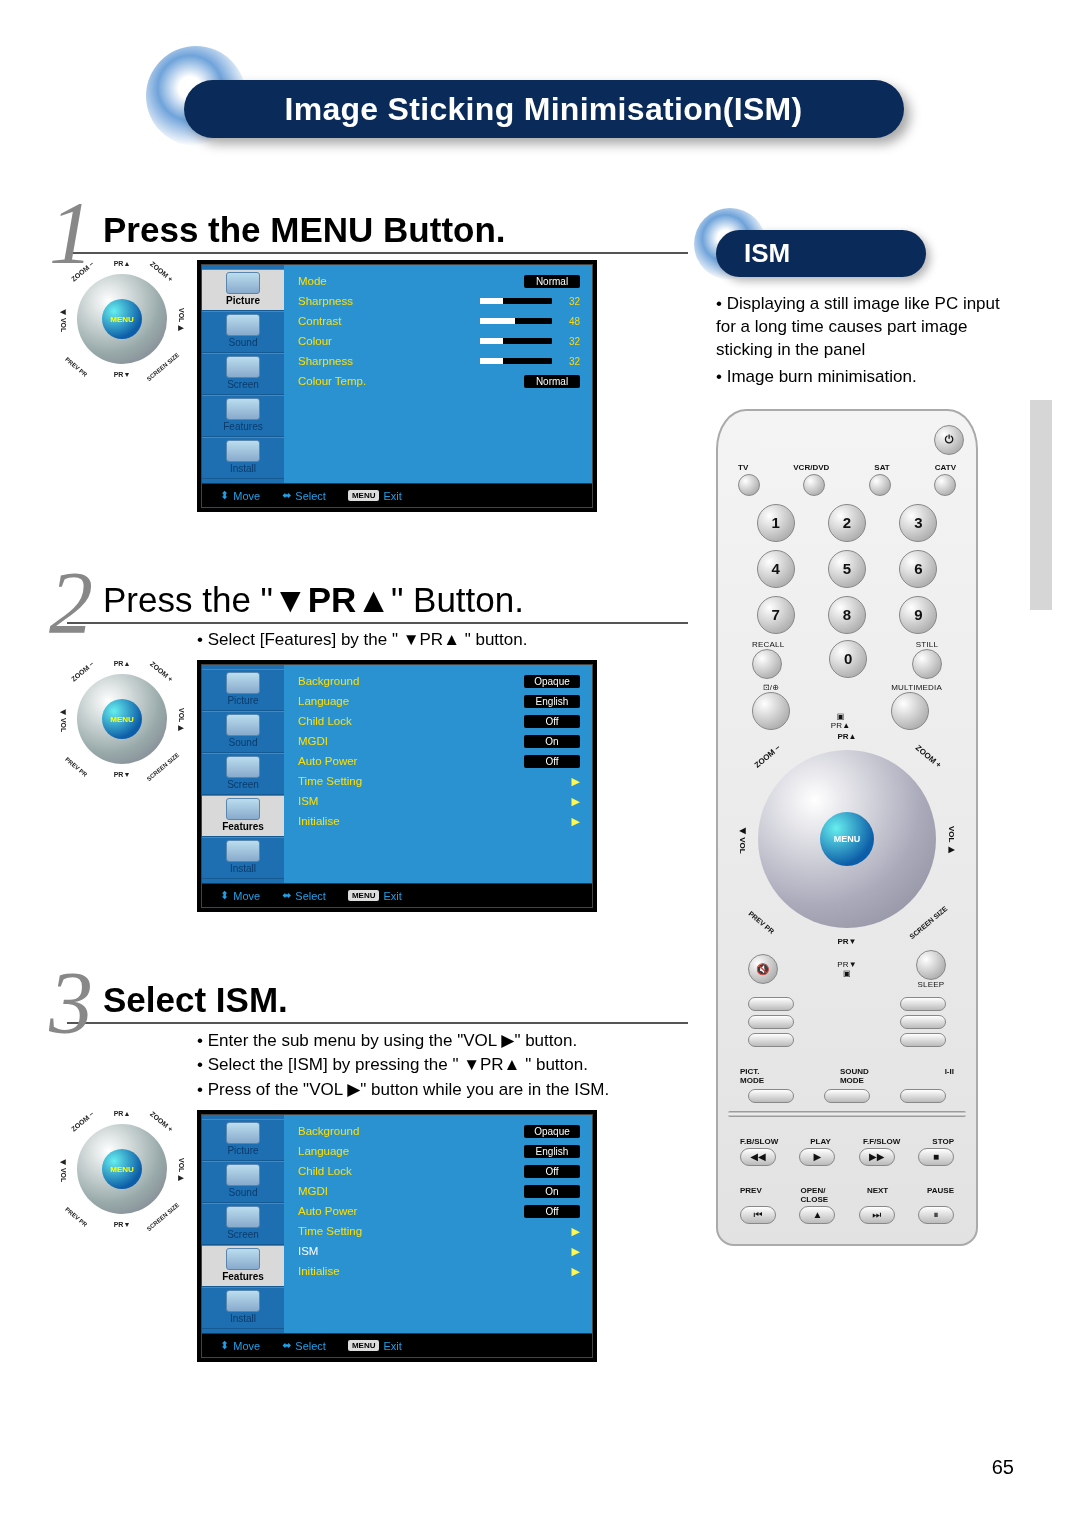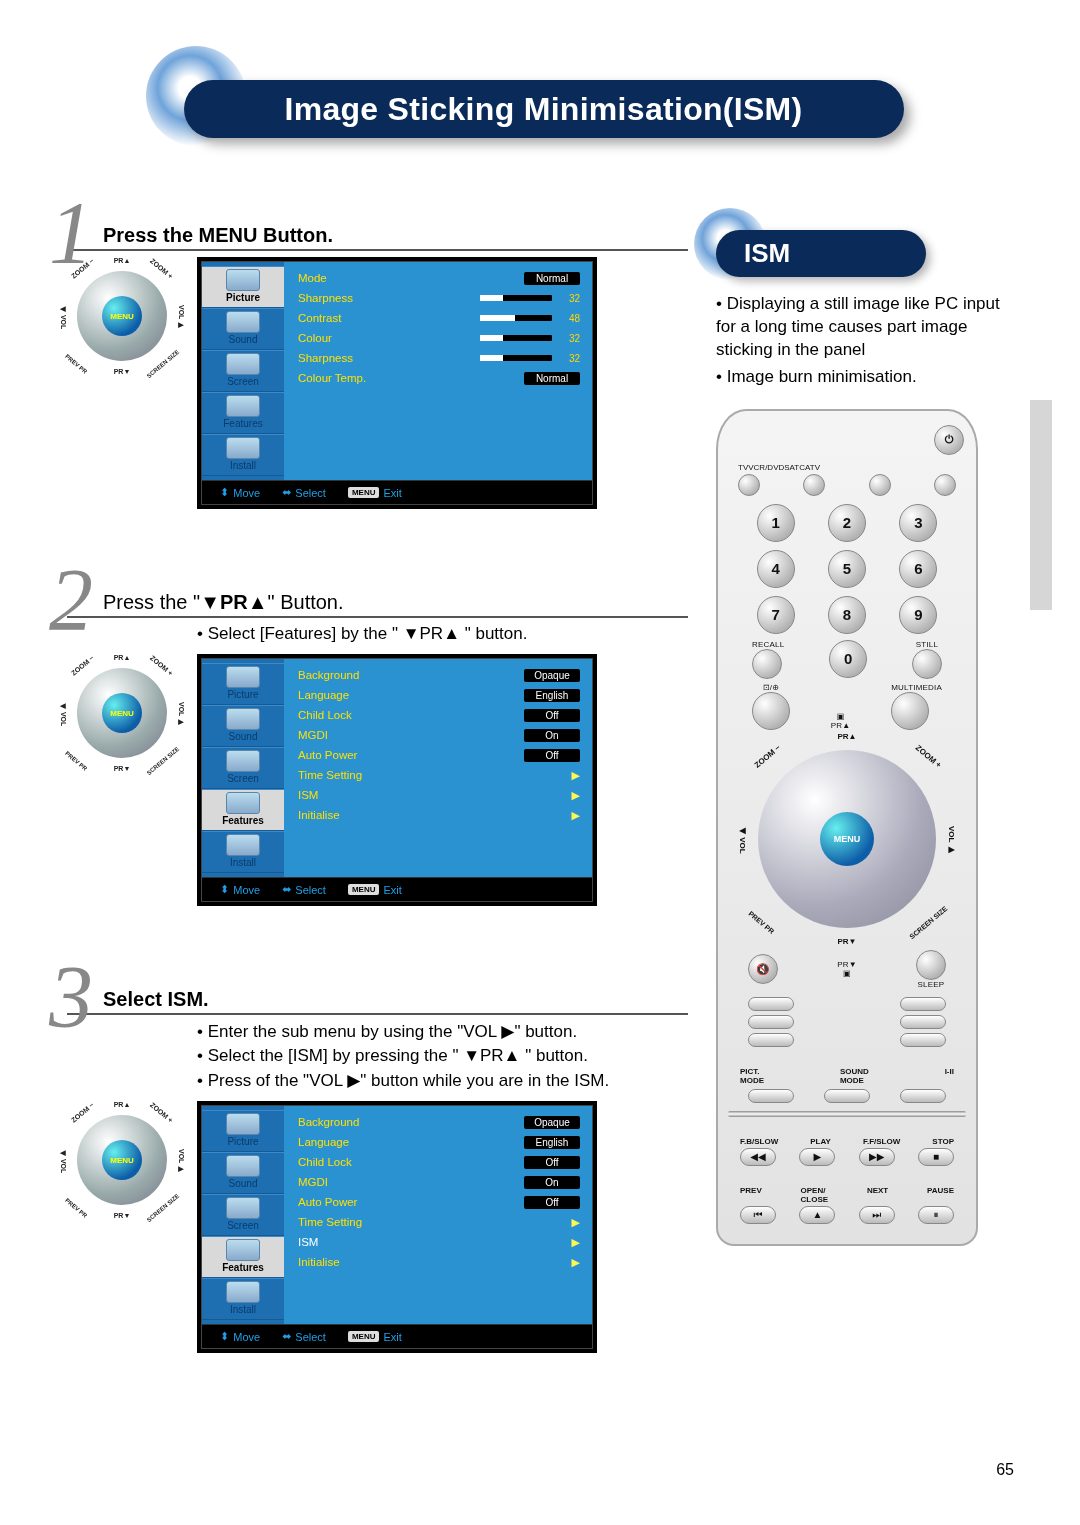--- a/index.html
+++ b/index.html
@@ -67,21 +67,21 @@
     font-family: "Times New Roman", serif;
     font-style: italic;
     font-size: 88px;
     line-height: .7;
     color:#888;
     margin-right: 4px;
     margin-left: -18px;
     position: relative;
     top: 20px;
   }
-  .step-title { font-weight:bold; font-size:20px; font-family: Arial, sans-serif; }
+  .step-title { font-weight:bold; font-size:35px; font-family: Arial, sans-serif; }
   .step-title .light { font-weight: normal; }
   .step-note { font-size:17px; margin:4px 0 10px 130px; }
   .step-note::before { content:"• "; }
   .step-notes { margin-left:130px; font-size:17px; }
   .step-notes li { list-style:none; margin-bottom:4px; }
   .step-notes li::before { content:"• "; }
   
   .dpad {
     width:110px; height:110px;
     position: relative;
@@ -202,21 +202,21 @@
   .rbtn {
     width:38px; height:38px; border-radius:50%;
     background: radial-gradient(circle at 32% 30%, #fff, #bbb 65%, #999);
     border:1px solid #888;
     display:flex; align-items:center; justify-content:center;
     font-size:15px; font-weight:bold;
   }
   .rbtn.sm { width:30px; height:30px; font-size:11px; }
   .rbtn.tiny { width:22px; height:22px; font-size:10px; border-radius:50%; }
   .rlabel { font-size:8px; text-align:center; letter-spacing:.2px; }
-  .mode-labels { display:flex; justify-content:flex-start; padding:0 8px 2px 8px; font-size:8px; font-weight:normal; }
+  .mode-labels { display:flex; justify-content:space-between; padding:0 8px 2px 8px; font-size:8px; font-weight:bold; }
   .numgrid { display:grid; grid-template-columns:repeat(3,1fr); gap:8px 24px; padding:0 22px; margin-bottom:6px; }
   .numgrid .rbtn { margin:0 auto; }
   .below-num { display:flex; justify-content:space-between; align-items:flex-start; padding:0 22px; margin-bottom:4px; }
   .below-num .col { text-align:center; }
   
   .big-dpad { position:relative; width:210px; height:210px; margin:4px auto 6px auto; }
   .big-dpad .ring { position:absolute; inset:16px; border-radius:50%; background:radial-gradient(circle at 32% 28%, #fff, #aab 60%, #889); }
   .big-dpad .center {
     position:absolute; left:78px; top:78px; width:54px; height:54px; border-radius:50%;
     background: radial-gradient(circle at 30% 30%, #6ee, #0d5ea8 70%);
@@ -233,21 +233,21 @@
   .big-dpad .prevpr { bottom:18px; left:4px; transform:rotate(40deg); font-size:7px; }
   .big-dpad .scrsz { bottom:18px; right:0px; transform:rotate(-40deg); font-size:7px; }
   .rowbtns { display:flex; justify-content:space-between; padding:0 18px; margin:4px 0; }
   .pillbtn { width:46px; height:14px; border-radius:8px; background:linear-gradient(#fff,#bbb); border:1px solid #888; }
   .legendrow { display:flex; justify-content:space-between; padding:0 10px; font-size:8px; font-weight:bold; margin-top:20px; }
   .transport { display:flex; justify-content:space-between; padding:0 10px; margin:2px 0; }
   .tkey { width:36px; height:18px; border-radius:10px; background:linear-gradient(#fff,#bbb); border:1px solid #888; display:flex; align-items:center; justify-content:center; font-size:10px; }
   .sep { height:6px; background:linear-gradient(#888,#fff,#888); margin:8px -2px; border-radius:2px; }
   
   .pagenum {
-    position:absolute; right:66px; bottom:46px; font-size:16px;
+    position:absolute; right:66px; bottom:46px; font-size:20px;
   }
   
   .clr { clear:both; }
 </style>
 </head>
 <body>
 
 <div class="page">
 
   <div class="banner">

